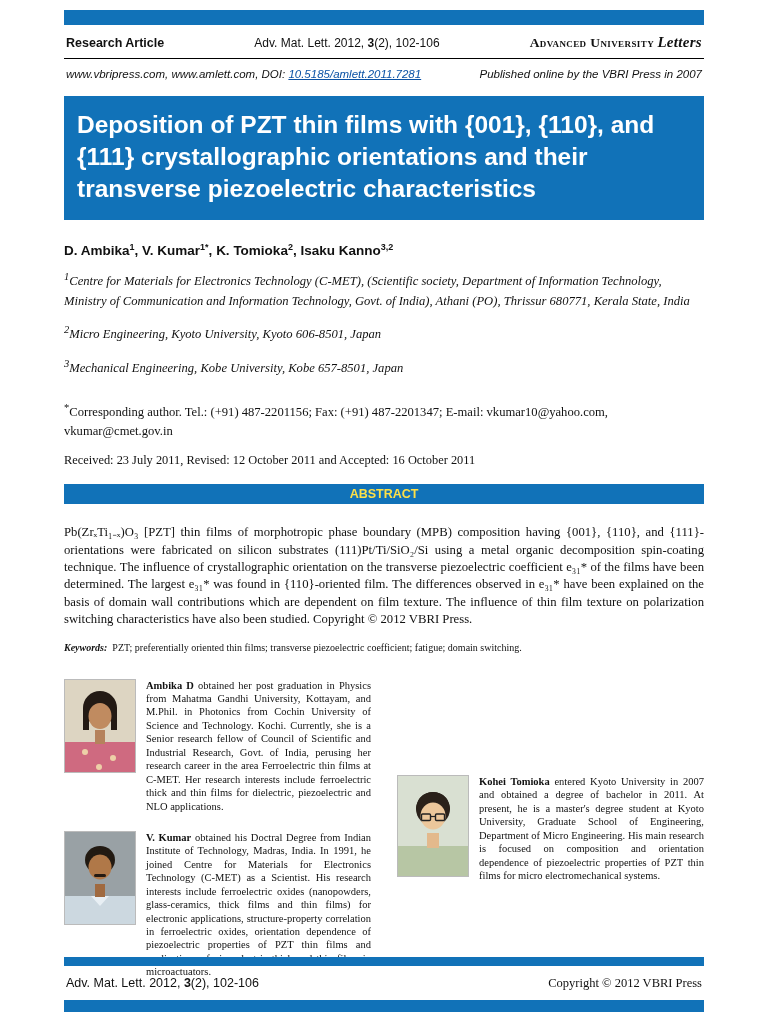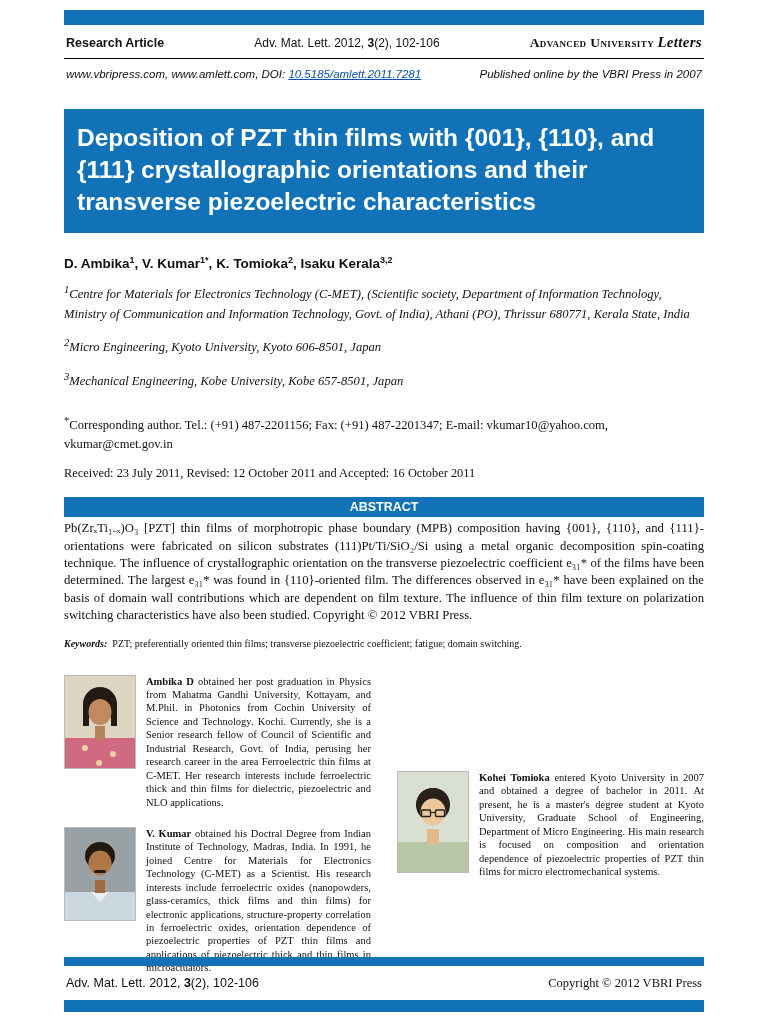--- a/index.html
+++ b/index.html
@@ -38,21 +38,21 @@
     font-family:"Liberation Sans", sans-serif;font-size:11.5px;
     padding:9px 2px 10px;
     font-style:italic;
   }
   .doi-link{color:var(--link);text-decoration:underline;cursor:pointer;}
 
   
   .title-banner{
     background:var(--accent);color:#fff;
     padding:13px 13px 15px;
-    margin-top:19px;
+    margin-top:6px;
   }
   .title-banner h1{
     margin:0;
     font-family:"Liberation Sans", sans-serif;
     font-size:24.5px;line-height:1.3;font-weight:bold;
   }
 
   
   .authors{
     margin-top:22px;
@@ -62,27 +62,27 @@
   .authors sup{font-size:9px;}
   .affiliations{margin-top:6px;}
   .affiliations p{
     margin:11px 0 0;font-style:italic;font-size:12.6px;line-height:1.55;
   }
   .corresponding{margin-top:21px;font-size:12.6px;line-height:1.5;}
   .dates{margin-top:8px;font-size:12.4px;font-weight:normal;}
 
   
   .abstract-banner{
-    margin-top:16px;background:var(--accent);color:#ffffff;
+    margin-top:16px;background:var(--accent);color:#fde047;
     text-align:center;font-family:"Liberation Sans", sans-serif;
     font-size:12.5px;font-weight:bold;
     height:20px;line-height:20px;
   }
   .abstract{
-    margin:3px 0 0;font-size:12.7px;line-height:1.37;text-align:justify;
+    margin:20px 0 0;font-size:12.7px;line-height:1.37;text-align:justify;
   }
   .keywords{margin:13px 0 0;font-size:10px;text-align:justify;}
   .keywords .kw-label{font-weight:bold;font-style:italic;margin-right:5px;}
 
   
   .bios{display:flex;gap:26px;margin-top:26px;align-items:center;}
   .bio-col{flex:1;min-width:0;}
   .bio{display:flex;gap:10px;margin-bottom:18px;align-items:flex-start;}
   .bio-photo{flex:none;border:1px solid #bbb;line-height:0;}
   .bio-text{
@@ -116,21 +116,21 @@
   <div class="links-row">
     <span><span>www.vbripress.com, www.amlett.com, DOI: </span><a class="doi-link" href="#">10.5185/amlett.2011.7281</a></span>
     <span>Published online by the VBRI Press in 2007</span>
   </div>
 
   <div class="title-banner">
     <h1>Deposition of PZT thin films with {001}, {110}, and {111} crystallographic orientations and their transverse piezoelectric characteristics</h1>
   </div>
 
   <div class="authors">
-    <span><span>D. Ambika</span><sup>1</sup><span>, </span></span><span><span>V. Kumar</span><sup>1*</sup><span>, </span></span><span><span>K. Tomioka</span><sup>2</sup><span>, </span></span><span><span>Isaku Kerala</span><sup>3,2</sup><span></span></span>
+    <span><span>D. Ambika</span><sup>1</sup><span>, </span></span><span><span>V. Kumar</span><sup>1*</sup><span>, </span></span><span><span>K. Tomioka</span><sup>2</sup><span>, </span></span><span><span>Isaku Kanno</span><sup>3,2</sup><span></span></span>
   </div>
 
   <div class="affiliations">
     <p><sup>1</sup><span>Centre for Materials for Electronics Technology (C-MET), (Scientific society, Department of Information Technology, Ministry of Communication and Information Technology, Govt. of India), Athani (PO), Thrissur 680771, Kerala State, India</span></p>
     <p><sup>2</sup><span>Micro Engineering, Kyoto University, Kyoto 606-8501, Japan</span></p>
     <p><sup>3</sup><span>Mechanical Engineering, Kobe University, Kobe 657-8501, Japan</span></p>
   </div>
 
   <p class="corresponding"><sup>*</sup><span>Corresponding author. Tel.: (+91) 487-2201156;  Fax: (+91) 487-2201347; E-mail: vkumar10@yahoo.com, vkumar@cmet.gov.in</span></p>
 

